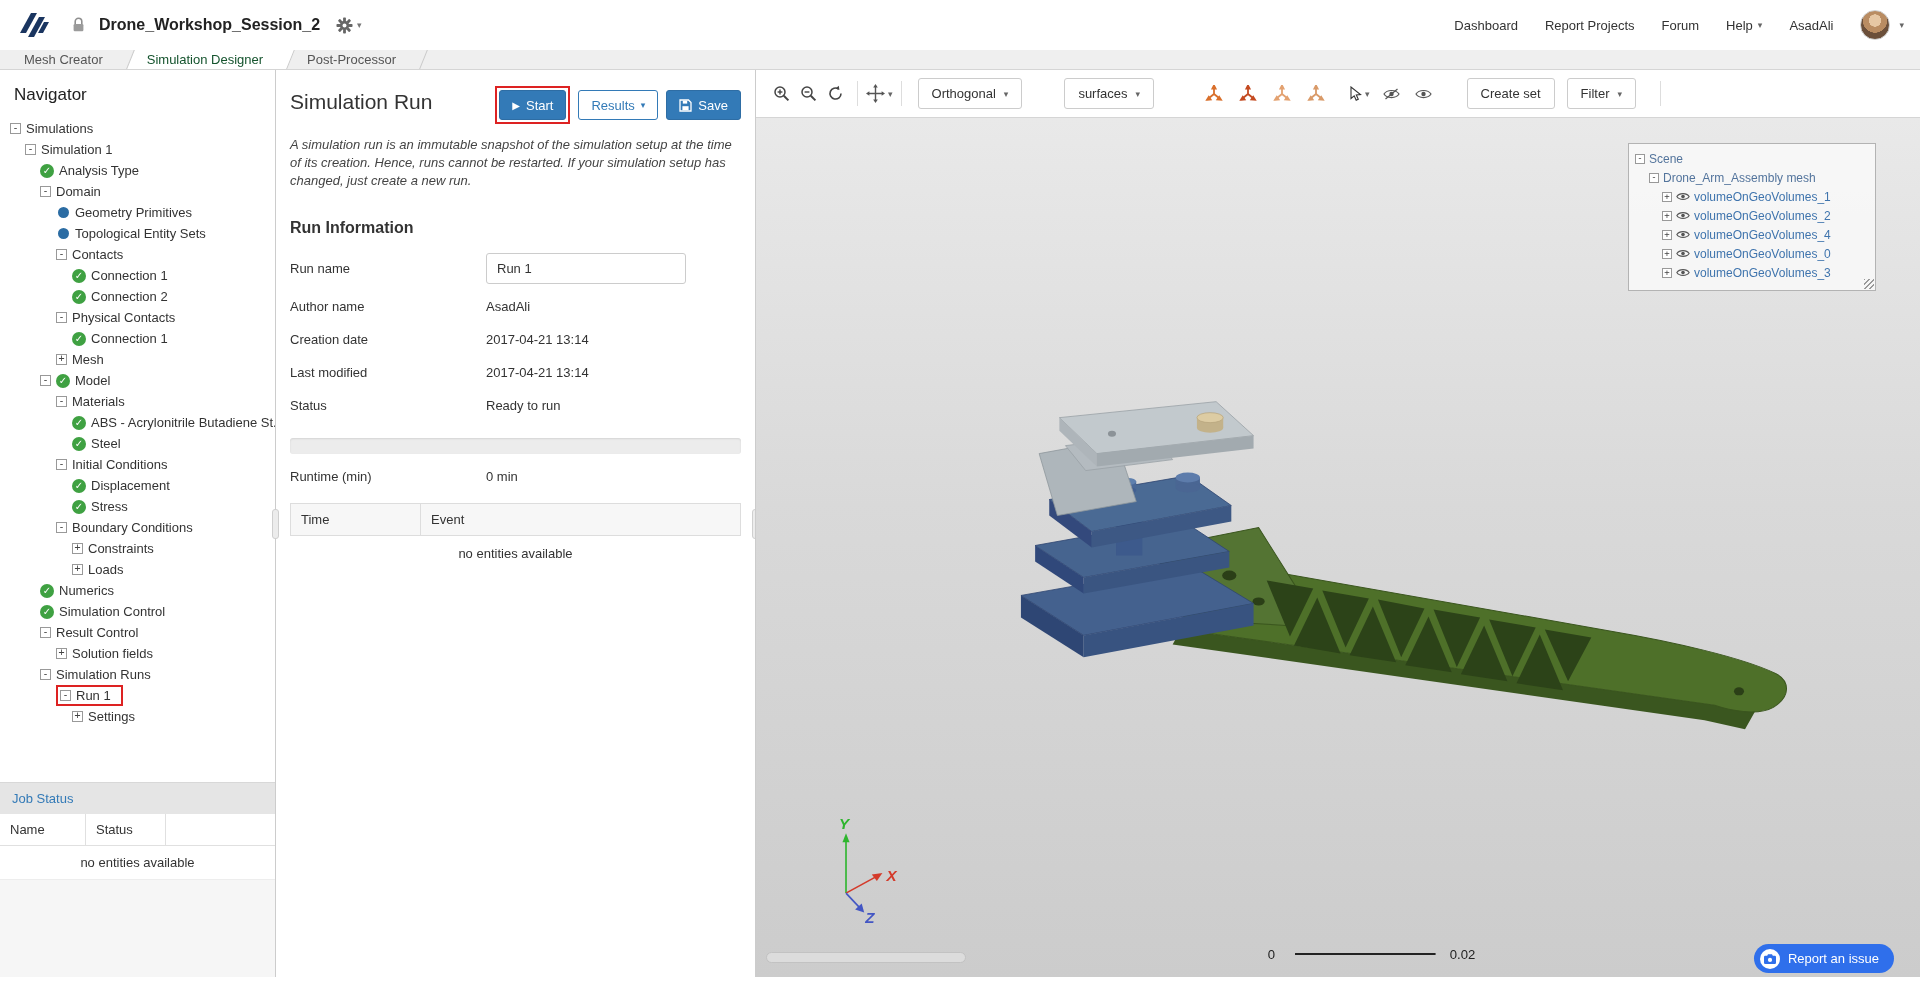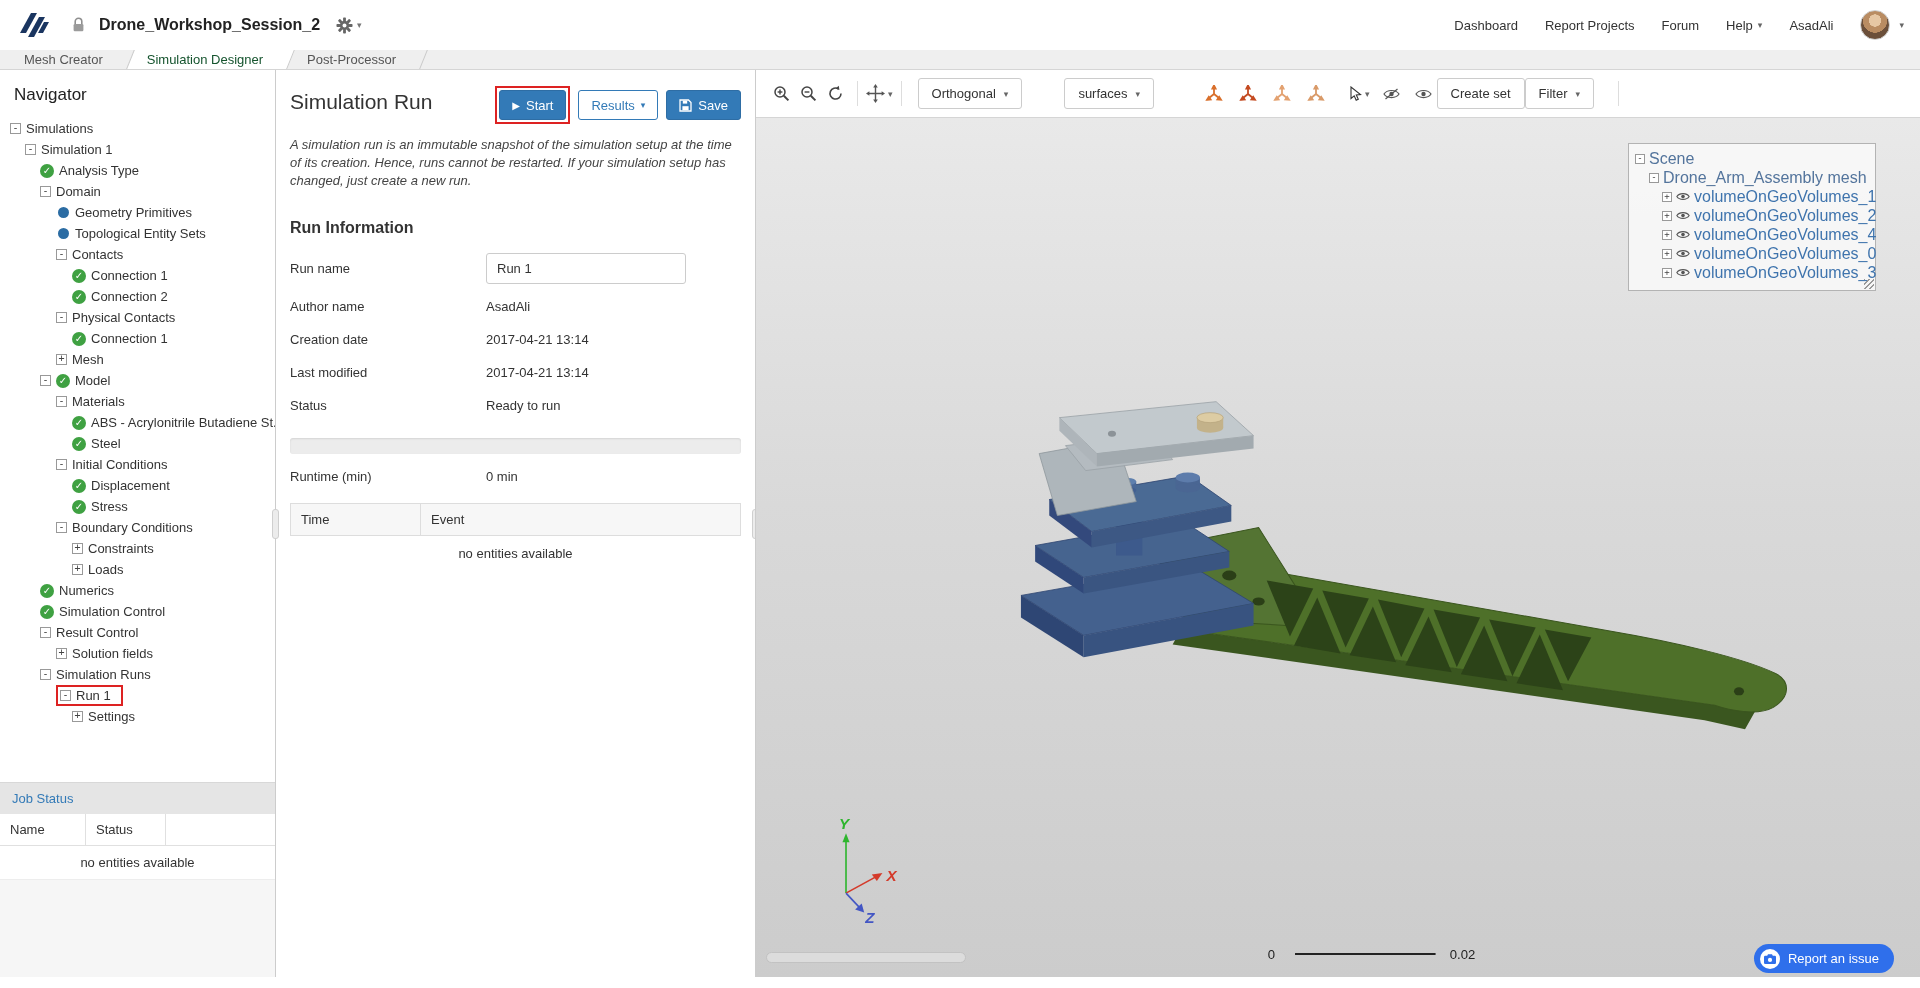--- a/index.html
+++ b/index.html
@@ -92,21 +92,21 @@
   .vsep { width:1px; height:25px; background:#ddd; margin:0 8px; flex:none; }
   .vbtn { display:inline-flex; align-items:center; gap:8px; height:31px; padding:0 13px; background:#fff;
     border:1px solid #ccc; border-radius:3px; font-size:13px; color:#333; cursor:pointer; font-family:inherit; flex:none; }
   .combo { display:flex; align-items:center; gap:3px; background:none; border:none; cursor:pointer; flex:none; }
   .vp-canvas { position:absolute; top:48px; left:0; right:0; bottom:0;
     background:linear-gradient(180deg,#e9e9e9 0%,#d9d9d9 45%,#cccccc 100%); }
   #model-svg { position:absolute; inset:0; width:100%; height:100%; pointer-events:none; }
 
   
   .scene-tree { position:absolute; top:25px; right:44px; width:248px; background:rgba(248,248,248,.93);
-    border:1px solid #b3b3b3; font-size:16px; padding:5px 6px 8px; }
+    border:1px solid #b3b3b3; font-size:12px; padding:5px 6px 8px; }
   .st-row { display:flex; align-items:center; height:19px; white-space:nowrap; }
   .st-row .exp { width:10px; height:10px; margin-right:4px; font-size:9px; line-height:7px; }
   .ind1 { padding-left:14px; } .ind2 { padding-left:27px; }
   .st-eye { display:flex; align-items:center; margin-right:4px; }
   .st-lbl { color:#3f74ad; cursor:pointer; }
   .st-lbl.root { color:#53749c; }
   .st-grip { position:absolute; right:1px; bottom:1px; width:10px; height:10px;
     background:repeating-linear-gradient(135deg,#999 0 1px,transparent 1px 3.5px); cursor:nwse-resize; }
 
   .hscroll { position:absolute; left:10px; bottom:14px; width:200px; height:11px; background:#dcdcdc;
@@ -481,24 +481,24 @@
             <circle cx="8.5" cy="6" r="2.2" fill="#555"></circle>
             <line x1="2.5" y1="11" x2="14.5" y2="1" stroke="#555" stroke-width="1.2"></line>
           </svg>
         </button>
       <button class="ibtn" style="margin-left:5px;">
           <svg width="17" height="12" viewBox="0 0 17 12">
             <path d="M1,6 C4,1.3 13,1.3 16,6 C13,10.7 4,10.7 1,6 Z" fill="none" stroke="#555" stroke-width="1.2"></path>
             <circle cx="8.5" cy="6" r="2.2" fill="#555"></circle>
           </svg>
         </button>
-      <button class="vbtn" style="text-align:center;">
+      <button class="vbtn" style="margin-left:30px;text-align:center;">
           <span>Create set</span>
         </button>
-      <button class="vbtn" style="">
+      <button class="vbtn" style="margin-left:12px;">
           <span>Filter</span>
           <span class="caret">▾</span>
         </button>
       <span class="vsep" style="margin-left:24px;"></span>
     </div>
 
     <div class="vp-canvas">
       <svg id="model-svg" viewBox="0 0 1151 860" preserveAspectRatio="none">
 
         <g>

